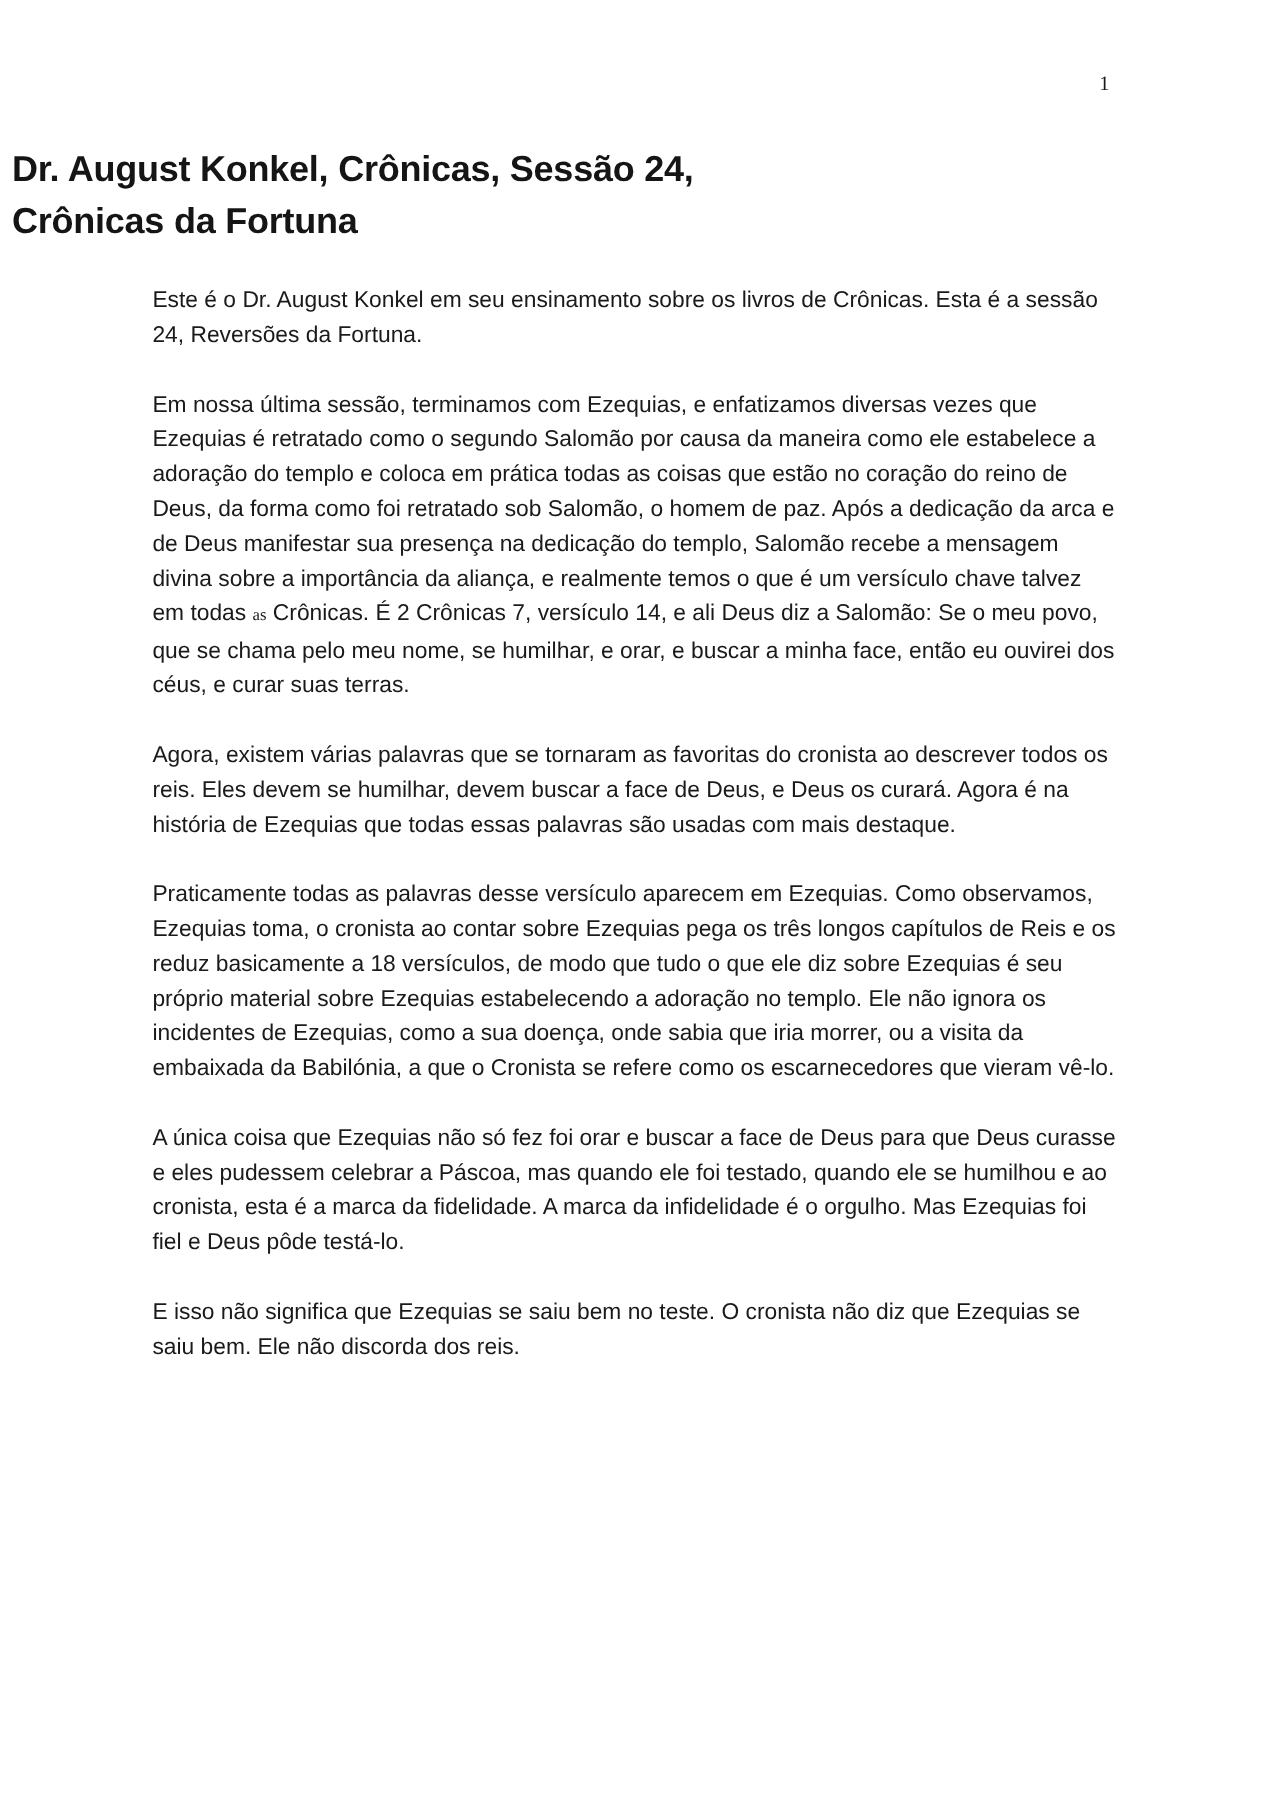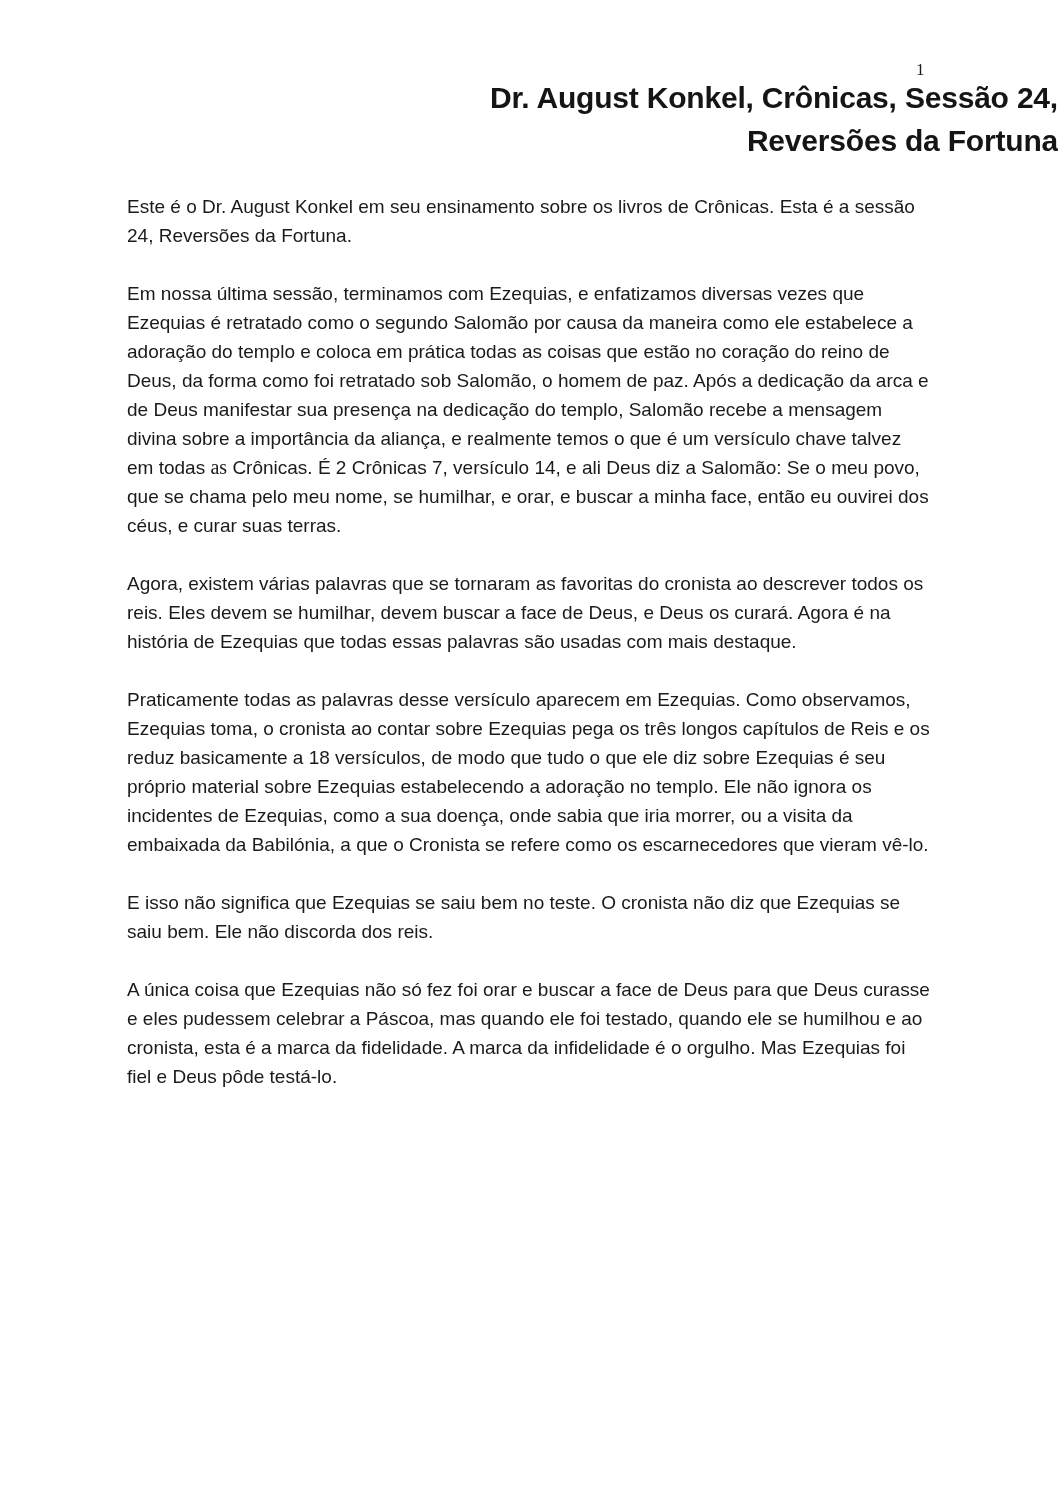--- a/index.html
+++ b/index.html
@@ -18,22 +18,22 @@
   }
   .page-number {
     position: absolute;
     top: 60px;
     left: 916px;
     font-family: "Liberation Serif", serif;
     font-size: 17px;
     color: #1a1a1a;
   }
   .doc-header {
-    padding-top: 76px;
-    text-align: right;
+    padding-top: 120px;
+    text-align: left;
     margin-left: 10px;
   }
   .doc-title {
     margin: 0;
     font-size: 30px;
     font-weight: bold;
     line-height: 43px;
     color: #151515;
     letter-spacing: -0.2px;
   }
@@ -53,39 +53,39 @@
   }
   .para {
     margin: 0 0 29px 0;
     font-size: 19px;
     line-height: 29px;
     color: #1a1a1a;
     text-align: left;
   }
   .serif-inline {
     font-family: "Liberation Serif", serif;
-    font-size: 20px;
+    font-size: 14px;
   }
 </style>
 </head>
 <body>
 
 <div class="page">
 
   <div class="page-number">1</div>
 
   <header class="doc-header">
     <h1 class="doc-title">
       <span class="title-line">Dr. August Konkel, Crônicas, Sessão 24,</span>
-      <span class="title-line">Reversões da Fortuna</span>
+      <span class="title-line">Crônicas da Fortuna</span>
     </h1>
   </header>
 
   <main class="doc-body">
       <p class="para"><span>Este é o Dr. August Konkel em seu ensinamento sobre os livros de Crônicas. Esta é a sessão 24, Reversões da Fortuna.</span></p>
       <p class="para"><span>Em nossa última sessão, terminamos com Ezequias, e enfatizamos diversas vezes que Ezequias é retratado como o segundo Salomão por causa da maneira como ele estabelece a adoração do templo e coloca em prática todas as coisas que estão no coração do reino de Deus, da forma como foi retratado sob Salomão, o homem de paz. Após a dedicação da arca e de Deus manifestar sua presença na dedicação do templo, Salomão recebe a mensagem divina sobre a importância da aliança, e realmente temos o que é um versículo chave talvez em todas </span><span class="serif-inline">as</span><span> Crônicas. É 2 Crônicas 7, versículo 14, e ali Deus diz a Salomão: Se o meu povo, que se chama pelo meu nome, se humilhar, e orar, e buscar a minha face, então eu ouvirei dos céus, e curar suas terras.</span></p>
       <p class="para"><span>Agora, existem várias palavras que se tornaram as favoritas do cronista ao descrever todos os reis. Eles devem se humilhar, devem buscar a face de Deus, e Deus os curará. Agora é na história de Ezequias que todas essas palavras são usadas com mais destaque.</span></p>
       <p class="para"><span>Praticamente todas as palavras desse versículo aparecem em Ezequias. Como observamos, Ezequias toma, o cronista ao contar sobre Ezequias pega os três longos capítulos de Reis e os reduz basicamente a 18 versículos, de modo que tudo o que ele diz sobre Ezequias é seu próprio material sobre Ezequias estabelecendo a adoração no templo. Ele não ignora os incidentes de Ezequias, como a sua doença, onde sabia que iria morrer, ou a visita da embaixada da Babilónia, a que o Cronista se refere como os escarnecedores que vieram vê-lo.</span></p>
+      <p class="para"><span>A única coisa que Ezequias não só fez foi orar e buscar a face de Deus para que Deus curasse e eles pudessem celebrar a Páscoa, mas quando ele foi testado, quando ele se humilhou e ao cronista, esta é a marca da fidelidade. A marca da infidelidade é o orgulho. Mas Ezequias foi fiel e Deus pôde testá-lo.</span></p>
       <p class="para"><span>E isso não significa que Ezequias se saiu bem no teste. O cronista não diz que Ezequias se saiu bem. Ele não discorda dos reis.</span></p>
-      <p class="para"><span>A única coisa que Ezequias não só fez foi orar e buscar a face de Deus para que Deus curasse e eles pudessem celebrar a Páscoa, mas quando ele foi testado, quando ele se humilhou e ao cronista, esta é a marca da fidelidade. A marca da infidelidade é o orgulho. Mas Ezequias foi fiel e Deus pôde testá-lo.</span></p>
     </main>
 
 </div>
 
 </body></html>

